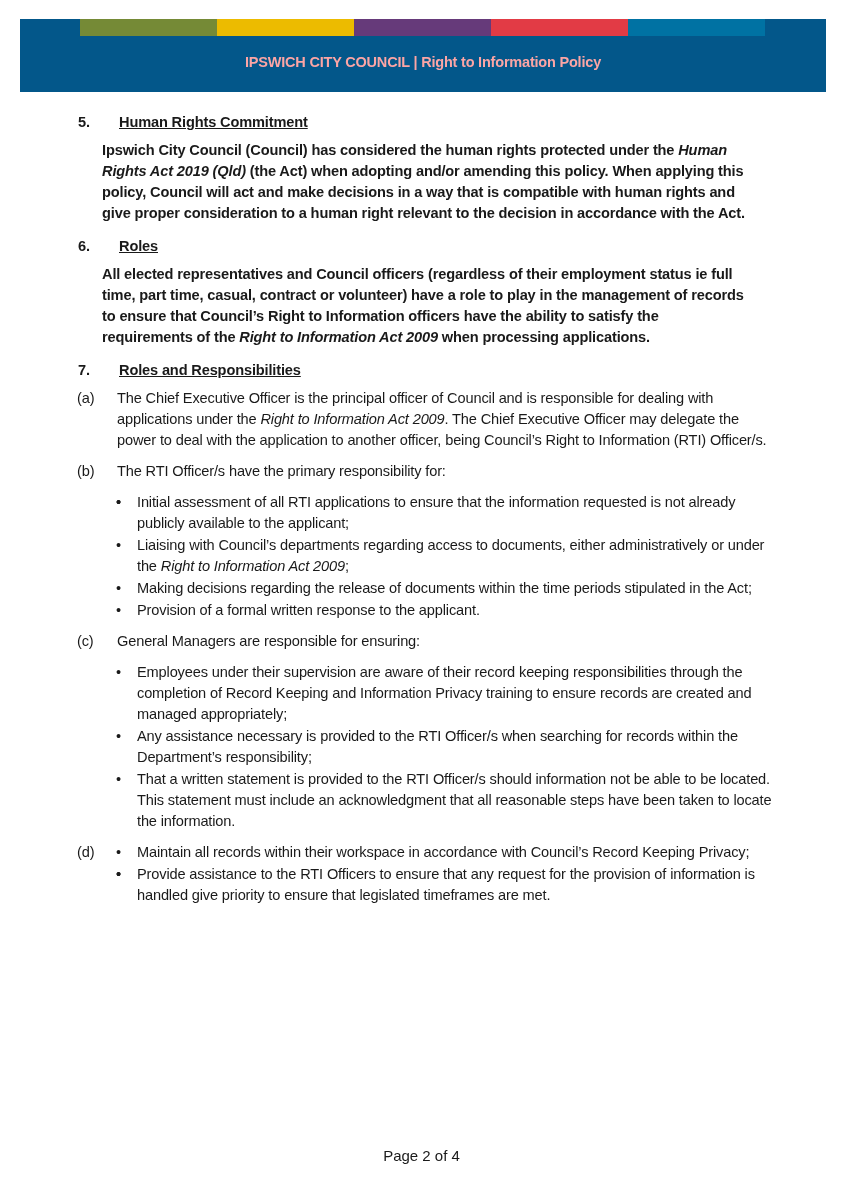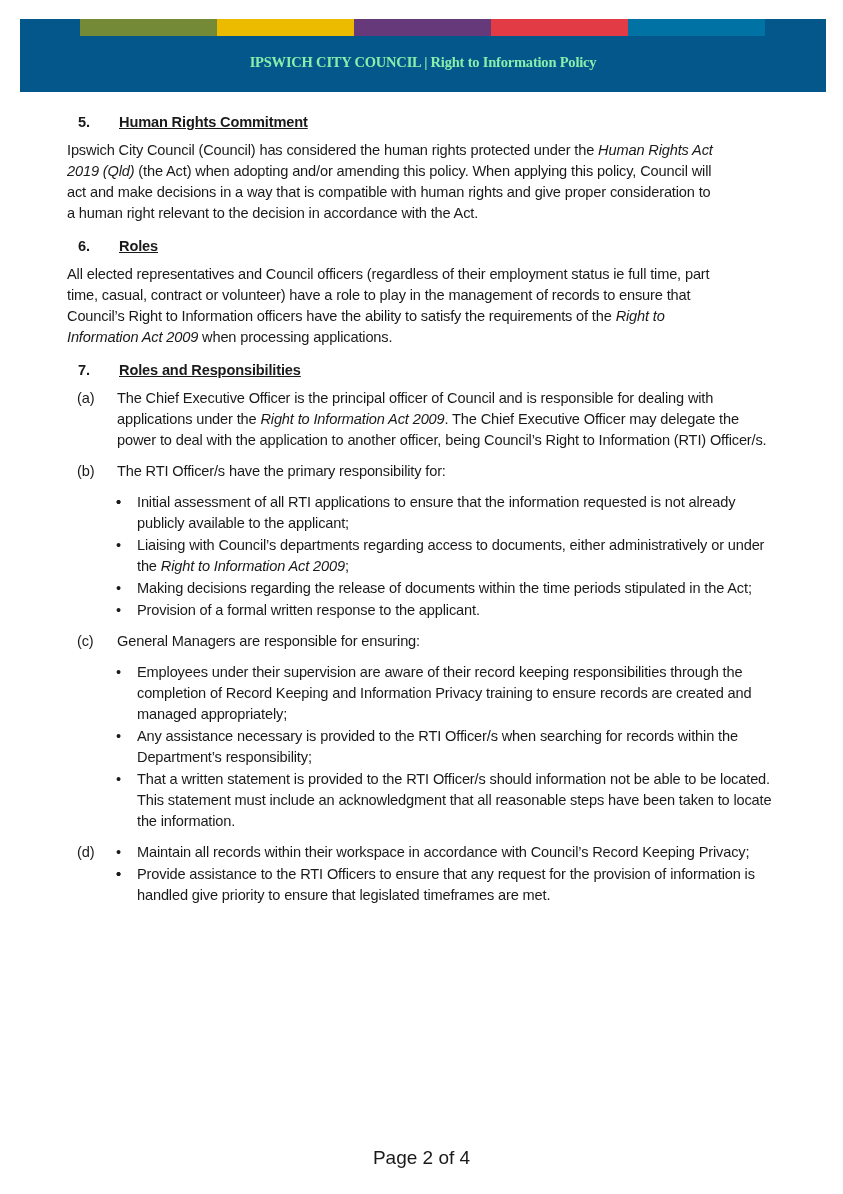--- a/index.html
+++ b/index.html
@@ -3,33 +3,33 @@
 <meta charset="utf-8">
 <style>
   html, body { margin: 0; padding: 0; background: #ffffff; }
   body { width: 843px; height: 1194px; position: relative; overflow: hidden;
          font-family: "Liberation Sans", sans-serif; color: #1a1a1a; }
   .header { position: absolute; left: 20px; top: 19px; width: 806px; height: 73px;
             background: #03578a; }
   .stripes { position: absolute; left: 60px; top: 0; height: 17px; display: flex; }
   .stripe { width: 137px; height: 17px; }
   .header-title { position: absolute; left: 0; right: 0; top: 35px; text-align: center;
-                  color: #86efac; font-weight: bold; font-size: 14.5px; letter-spacing: -0.2px; font-family: Liberation Serif, serif; }
+                  color: #fca5a5; font-weight: bold; font-size: 14.5px; letter-spacing: -0.2px; }
   .content { position: absolute; left: 0; top: 112px; width: 843px;
              font-size: 14.6px; line-height: 21px; letter-spacing: -0.15px; }
   .section-head { position: relative; font-weight: bold; height: 21px; margin-bottom: 7px; }
   .section-head .num { position: absolute; left: 78px; }
   .section-head .ttl { position: absolute; left: 119px; text-decoration: underline; }
-  .para { margin-left: 67px; width: 650px; margin-bottom: 6px; }
+  .para { margin-left: 102px; width: 650px; margin-bottom: 6px; font-weight: bold; }
   .sub { position: relative; margin-left: 117px; width: 660px; margin-bottom: 10px; }
   .sub .lbl { position: absolute; left: -40px; }
   .bullets { list-style: none; margin: 0 0 10px 0; padding: 0; }
   .bullets li { position: relative; margin-left: 137px; width: 640px; margin-bottom: 1px; }
   .bullets li .dot { position: absolute; left: -21px; top: 0; }
-  .footer { position: absolute; left: 0; right: 0; top: 1147px; text-align: center; font-size: 19px; }
+  .footer { position: absolute; left: 0; right: 0; top: 1147px; text-align: center; font-size: 15px; }
   i { font-style: italic; }
 </style>
 </head>
 <body>
 
 <div class="header" style="background: rgb(3, 87, 138);">
   <div class="stripes">
     <div class="stripe" style="background: rgb(117, 138, 54);"></div>
     <div class="stripe" style="background: rgb(236, 187, 0);"></div>
     <div class="stripe" style="background: rgb(102, 58, 122);"></div>

